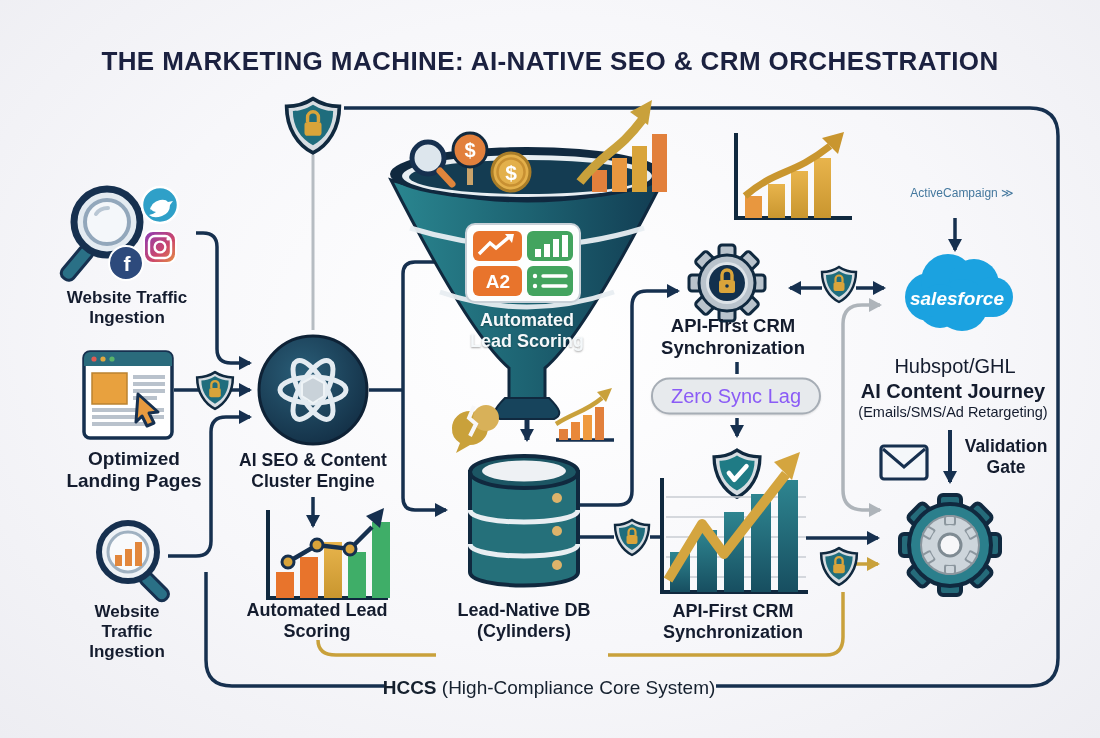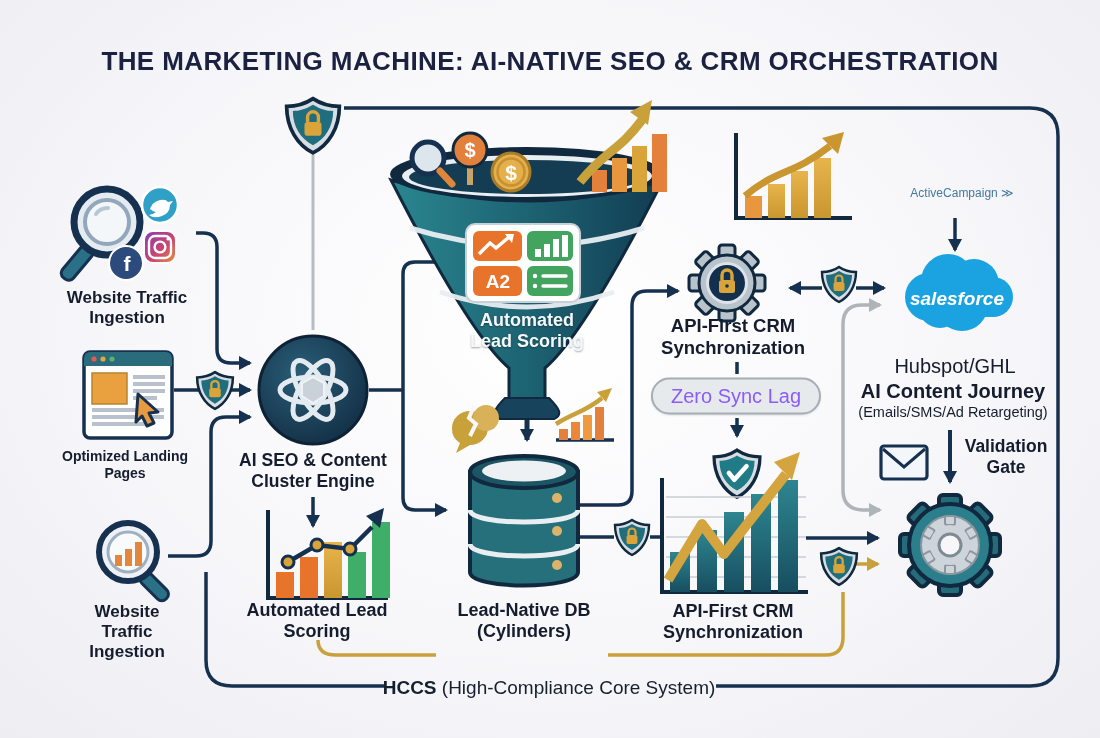--- a/index.html
+++ b/index.html
@@ -398,21 +398,21 @@
     <polygon points="366,516 384,508 380,528" fill="#16304f"></polygon>
     <circle cx="288" cy="562" r="6" fill="#d9a43a" stroke="#16304f" stroke-width="3"></circle>
     <circle cx="317" cy="545" r="6" fill="#d9a43a" stroke="#16304f" stroke-width="3"></circle>
     <circle cx="350" cy="549" r="6" fill="#d9a43a" stroke="#16304f" stroke-width="3"></circle>
   </g>
 </svg>
 
 <div class="lbl title" style="left:550px;top:46px;">THE MARKETING MACHINE: AI-NATIVE SEO &amp; CRM ORCHESTRATION</div>
 
 <div class="lbl" style="left:127px;top:288px;width:160px;font-size:17px;">Website Traffic Ingestion</div>
-<div class="lbl" style="left:125px;top:448px;width:150px;font-size:14px;">Optimized Landing Pages</div>
+<div class="lbl" style="left:134px;top:448px;width:150px;font-size:19px;">Optimized Landing Pages</div>
 <div class="lbl" style="left:127px;top:602px;width:100px;font-size:17px;">Website Traffic Ingestion</div>
 
 <div class="lbl" style="left:313px;top:450px;width:185px;font-size:17.5px;">AI SEO &amp; Content Cluster Engine</div>
 <div class="lbl white" style="left:527px;top:310px;width:125px;font-size:18px;">Automated Lead Scoring</div>
 <div class="lbl" style="left:317px;top:600px;width:170px;font-size:18px;">Automated Lead Scoring</div>
 <div class="lbl" style="left:524px;top:600px;width:175px;font-size:18px;">Lead-Native DB (Cylinders)</div>
 
 <div class="lbl" style="left:733px;top:315px;width:185px;font-size:18.5px;">API-First CRM Synchronization</div>
 <div class="pill" style="left:736px;top:396px;">Zero Sync Lag</div>
 <div class="lbl" style="left:733px;top:601px;width:185px;font-size:18px;">API-First CRM Synchronization</div>

